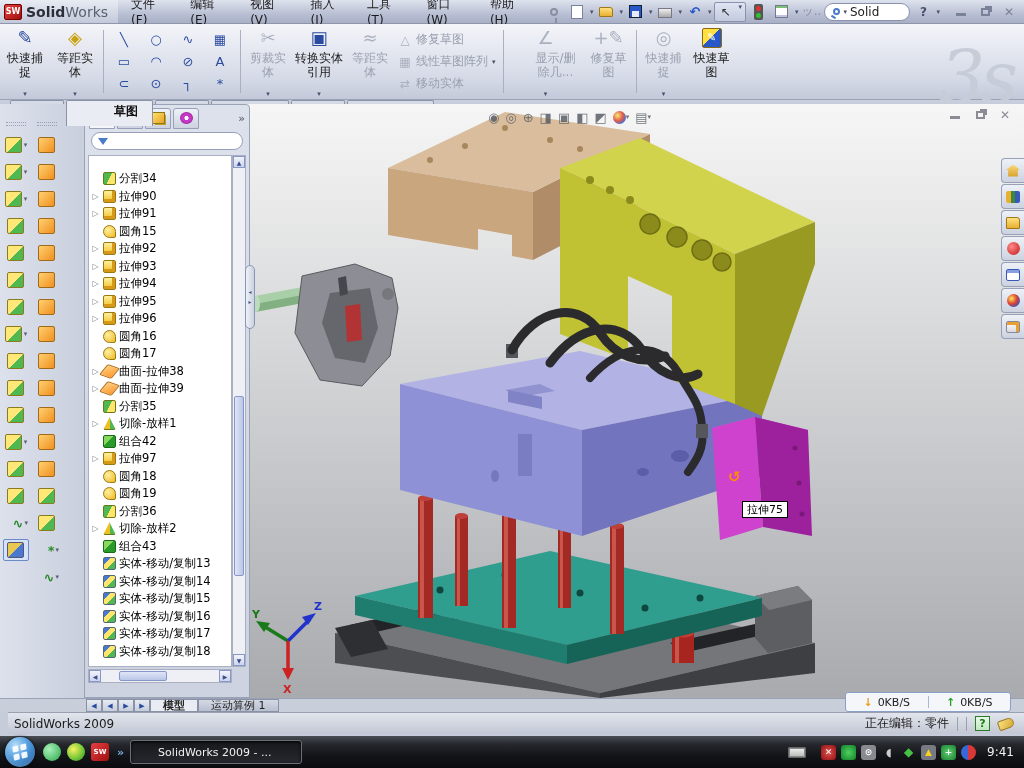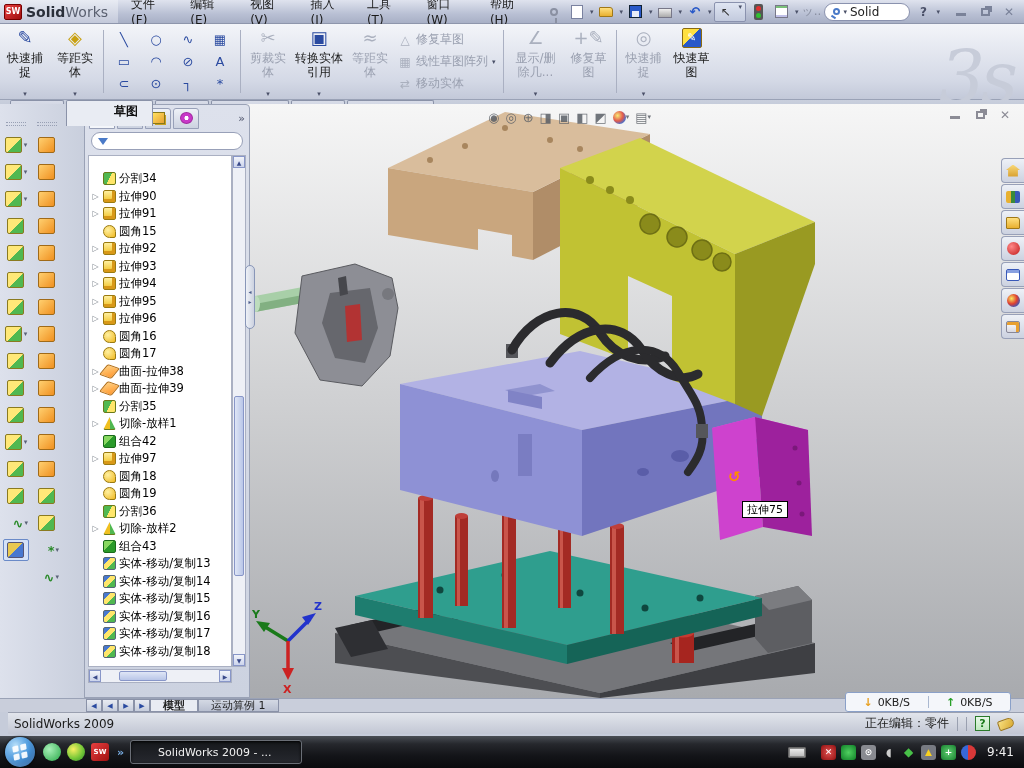--- a/index.html
+++ b/index.html
@@ -346,21 +346,21 @@
         <span class="caret">▾</span>
       </div>
     <div class="stackrow">
         <span class="sicon">⇄</span>
         <span>移动实体</span>
       </div>
   </div>
   <div class="vsep"></div>
   <div class="bigbtn disabled">
     <span class="bicon">∠</span>
-    <span style="width:52px;">显示/删除几...</span>
+    <span style="width:52px;margin-left:20px;">显示/删除几...</span>
     <span class="caret">▾</span>
   </div>
   <div class="bigbtn disabled">
     <span class="bicon">+✎</span>
     <span style="width:40px;">修复草图</span>
   </div>
   <div class="vsep"></div>
   <div class="bigbtn disabled">
     <span class="bicon">◎</span>
     <span style="width:40px;">快速捕捉</span>

